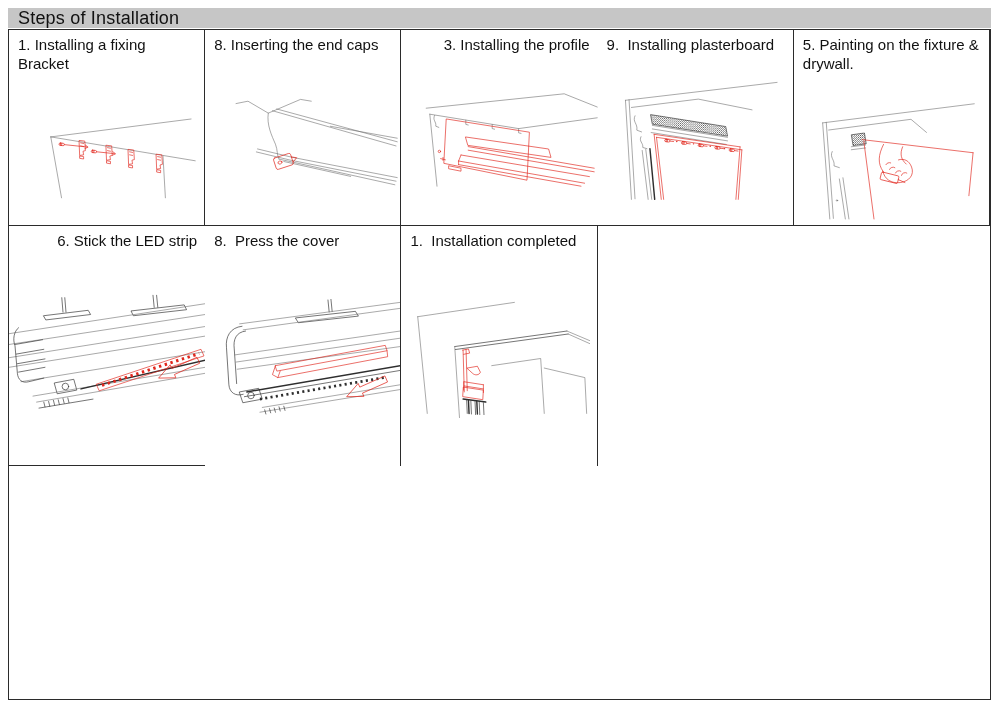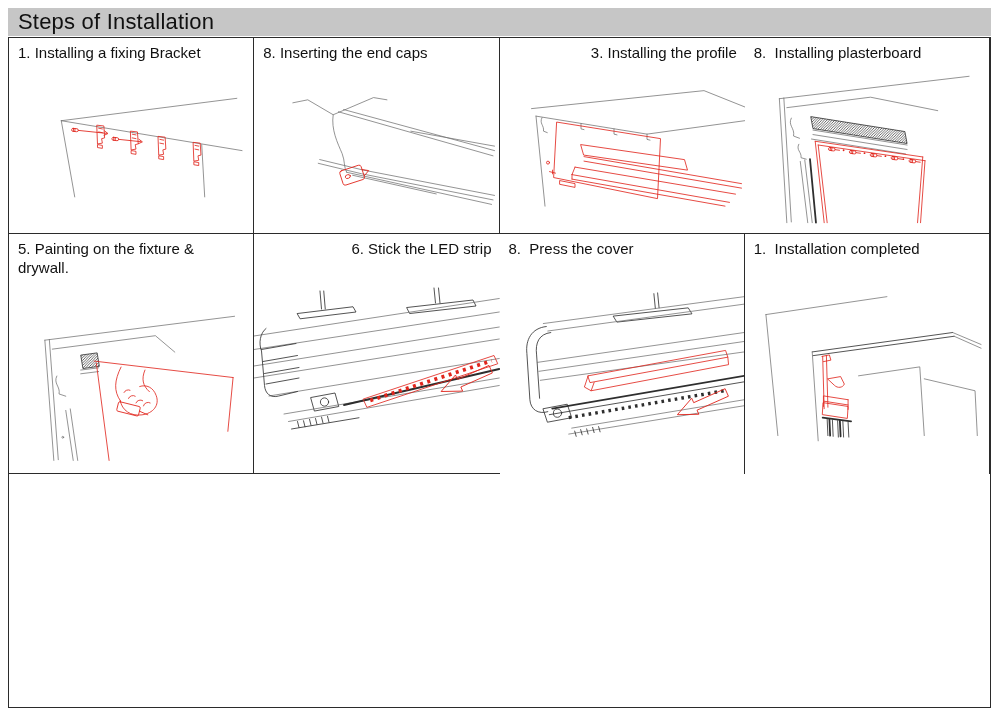--- a/index.html
+++ b/index.html
@@ -1,20 +1,20 @@
 <!DOCTYPE html>
 <html><head>
 <meta charset="utf-8">
 <style>
   html,body{margin:0;padding:0;background:#fff;}
   body{width:1000px;height:719px;font-family:"Liberation Sans",sans-serif;color:#111;overflow:hidden;}
   .page{padding:8px 9px 11px 8px;box-sizing:border-box;width:1000px;height:719px;}
-  .titlebar{height:28px;background:#c6c6c6;display:flex;align-items:center;
-            padding:0 10px;font-size:22px;letter-spacing:.2px;margin-bottom:1px;}
-  .grid{display:grid;grid-template-columns:1fr 1fr 1fr 1fr;grid-template-rows:196px 240px 1fr;
+  .titlebar{height:20px;background:#c6c6c6;display:flex;align-items:center;
+            padding:0 10px;font-size:18px;letter-spacing:.2px;margin-bottom:1px;}
+  .grid{display:grid;grid-template-columns:1fr 1fr 1fr 1fr 1fr;grid-template-rows:196px 240px 1fr;
         border:1px solid #2b2b2b;height:671px;box-sizing:border-box;background:#fff;}
   .cell{border-right:1px solid #2b2b2b;border-bottom:1px solid #2b2b2b;
         position:relative;overflow:hidden;background:#fff;}
   .cell:nth-child(3n){border-right:none;text-align:right;}
   .cell:nth-child(n+7){border-bottom:none;}
   .cell-label{padding:6px 8px 1px 9px;font-size:15px;white-space:pre-wrap;line-height:1.25;}
   .cell svg{display:block;width:100%;height:calc(100% - 30px);}
   
   .sg{stroke:#6f6f6f;fill:none;stroke-width:1;stroke-linecap:round;stroke-linejoin:round;}
   .sk{stroke:#2e2e2e;fill:none;stroke-width:1.1;stroke-linecap:round;stroke-linejoin:round;}
@@ -109,21 +109,21 @@
         <path d="M108,80 L246,100 L250,114 L112,94 Z" fill="url(#hr3)" class="sr"></path>
         <path class="sr" d="M112,96 L322,132 M112,102 L322,138 M100,110 L314,146 M96,120 L306,157 M96,126 L300,162"></path>
         <path class="sr" d="M96,120 v6 M100,110 l-4,10"></path>
         <circle class="sr" cx="64" cy="104" r="2"></circle>
         <path class="sr" d="M66,116 l8,2 M70,114 v5"></path>
         <path class="sr" d="M80,128 l20,4 v5 l-20,-4 z"></path>
       </svg>
     </div>
 
     <div class="cell">
-      <div class="cell-label">8.  Installing plasterboard</div>
+      <div class="cell-label">9.  Installing plasterboard</div>
       <svg viewBox="0 0 327 208" preserveAspectRatio="xMidYMid meet">
         <defs>
           <pattern id="hk4" width="3.5" height="3.5" patternUnits="userSpaceOnUse">
             <path d="M0,3.5 L3.5,0" stroke="#222" stroke-width="0.9"></path>
           </pattern>
         </defs>
         <path class="sg" d="M46,40 L300,10"></path>
         <path class="sg" d="M46,40 L56,206 M52,39 L62,205"></path>
         <path class="sg" d="M56,52 L168,38 L258,56"></path>
         <path class="sg" d="M62,66 c-5,10 5,13 3,24 l8,3 m-1,8 c-4,8 4,10 3,18 l7,2"></path>

